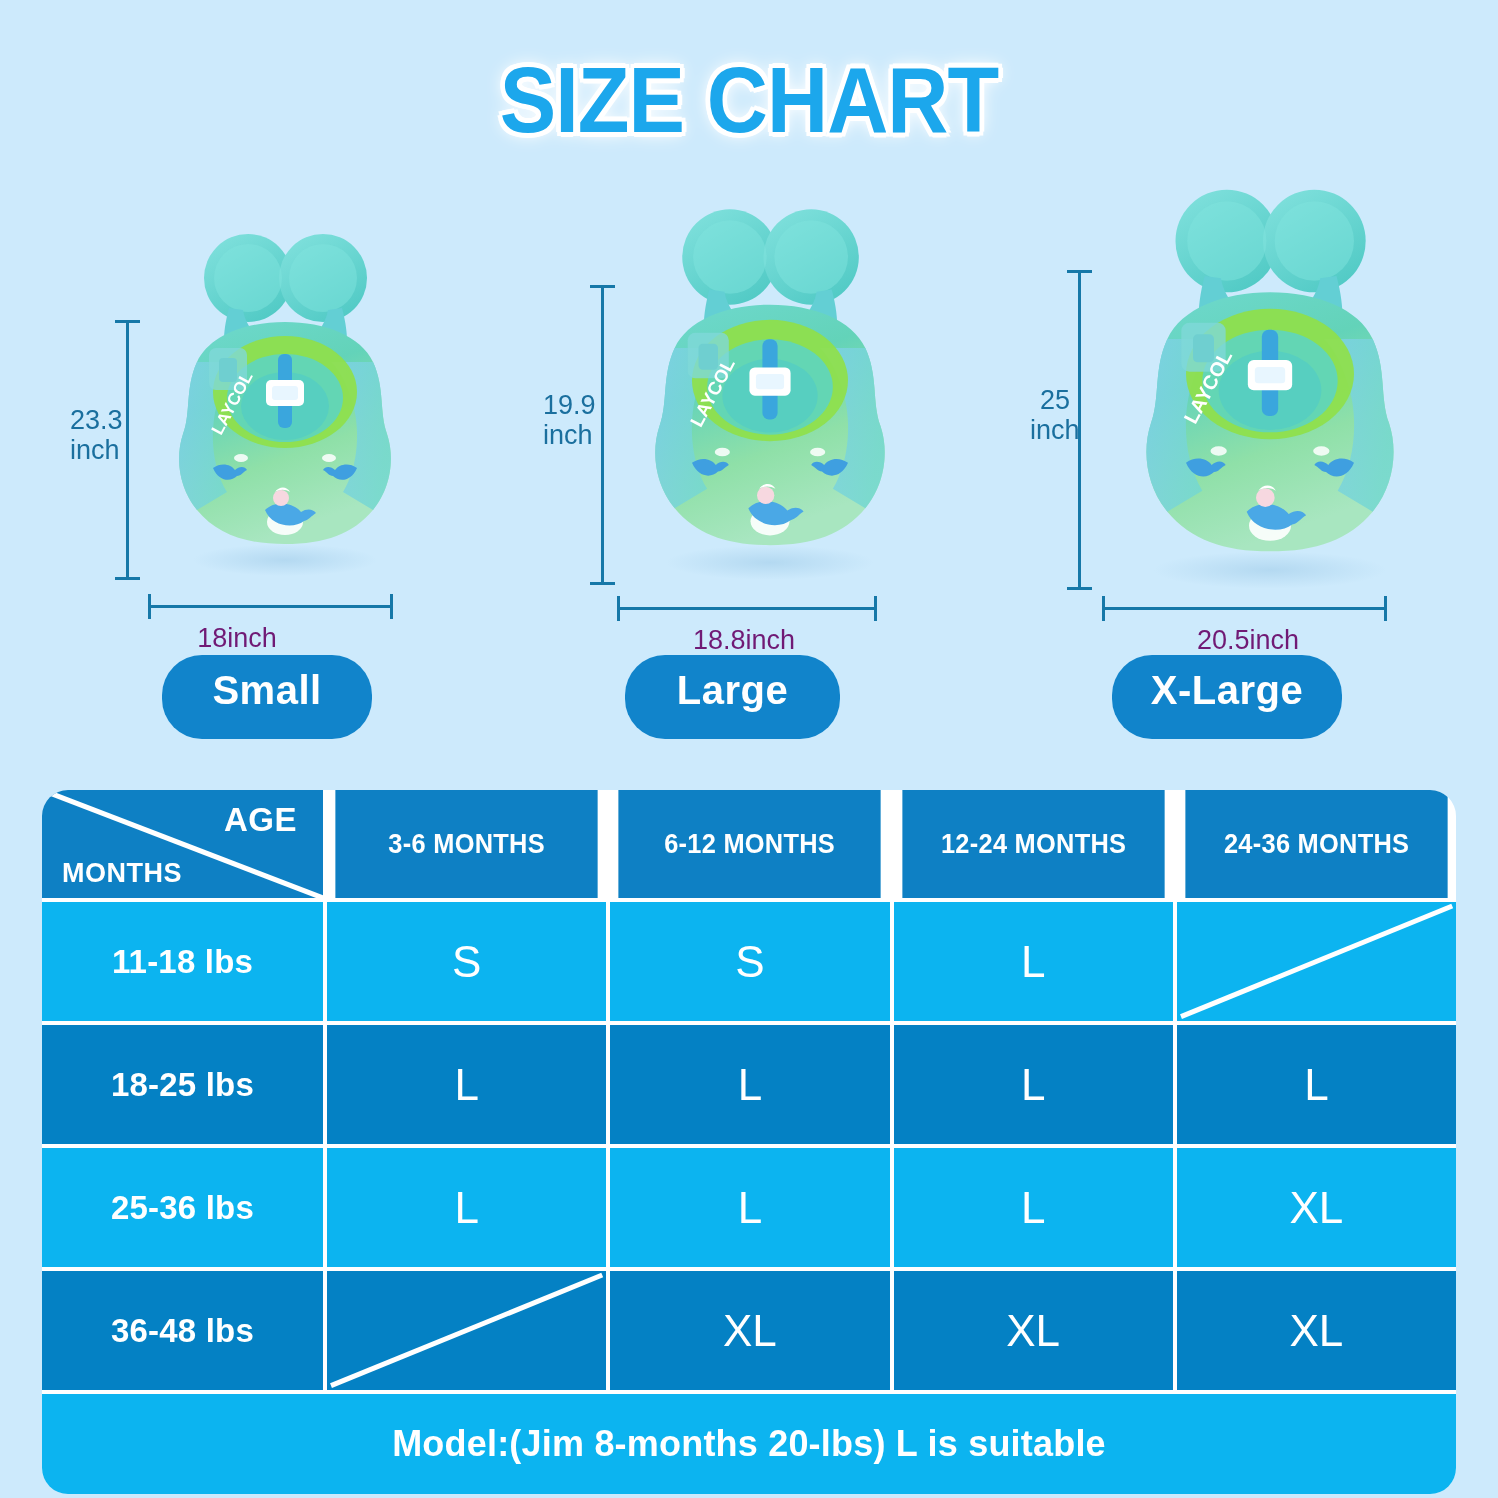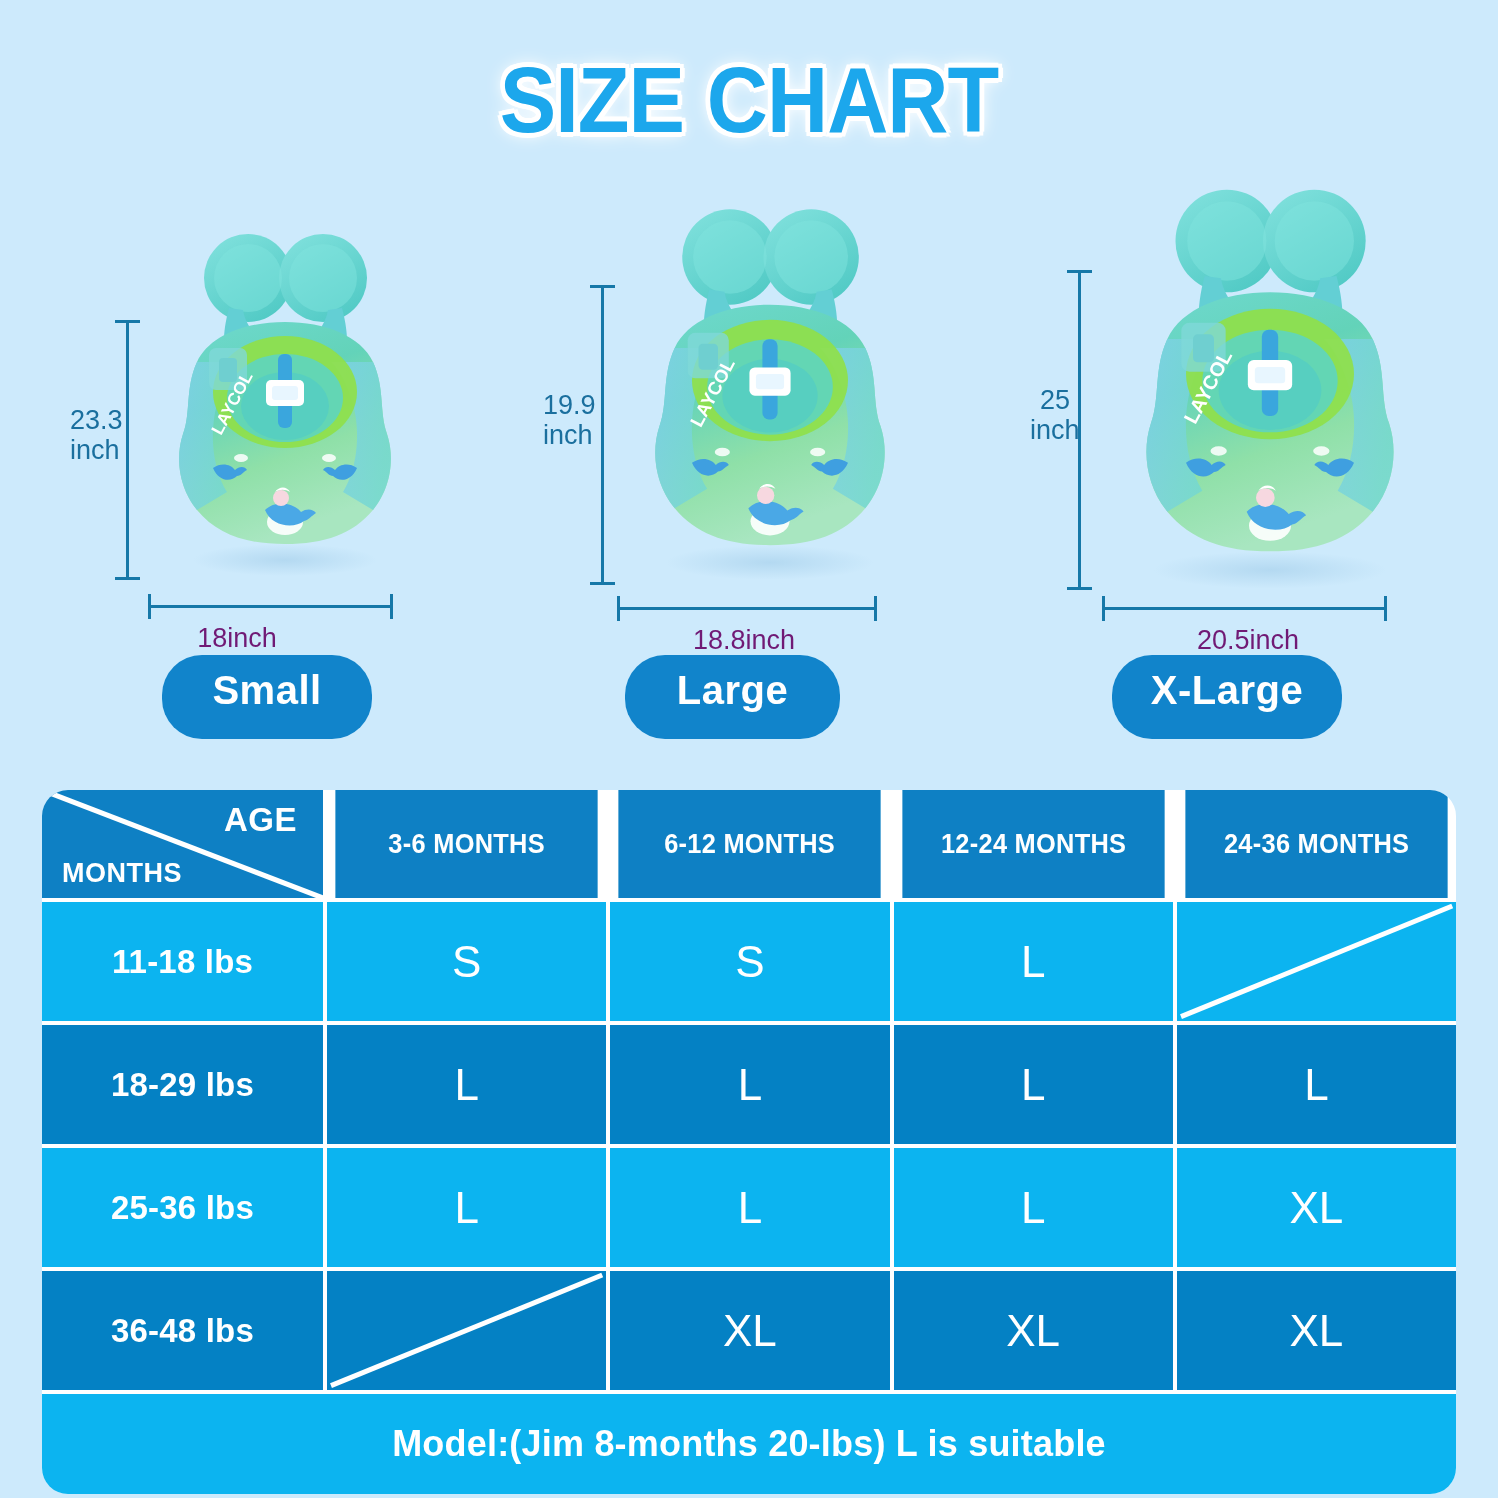--- a/index.html
+++ b/index.html
@@ -491,21 +491,21 @@
     <div class="tcell cx">S</div>
     <div class="tcell cx">L</div>
     <div class="tcell cx">
       <svg class="strike-diag" viewBox="0 0 280 119" preserveAspectRatio="none">
         <line x1="4" y1="115" x2="276" y2="4" stroke="#ffffff" stroke-width="5"></line>
       </svg>
     </div>
   </div>
 
   <div class="trow body dark">
-    <div class="tcell c0">18-29 lbs</div>
+    <div class="tcell c0">18-25 lbs</div>
     <div class="tcell cx">L</div>
     <div class="tcell cx">L</div>
     <div class="tcell cx">L</div>
     <div class="tcell cx">L</div>
   </div>
 
   <div class="trow body light">
     <div class="tcell c0">25-36 lbs</div>
     <div class="tcell cx">L</div>
     <div class="tcell cx">L</div>

